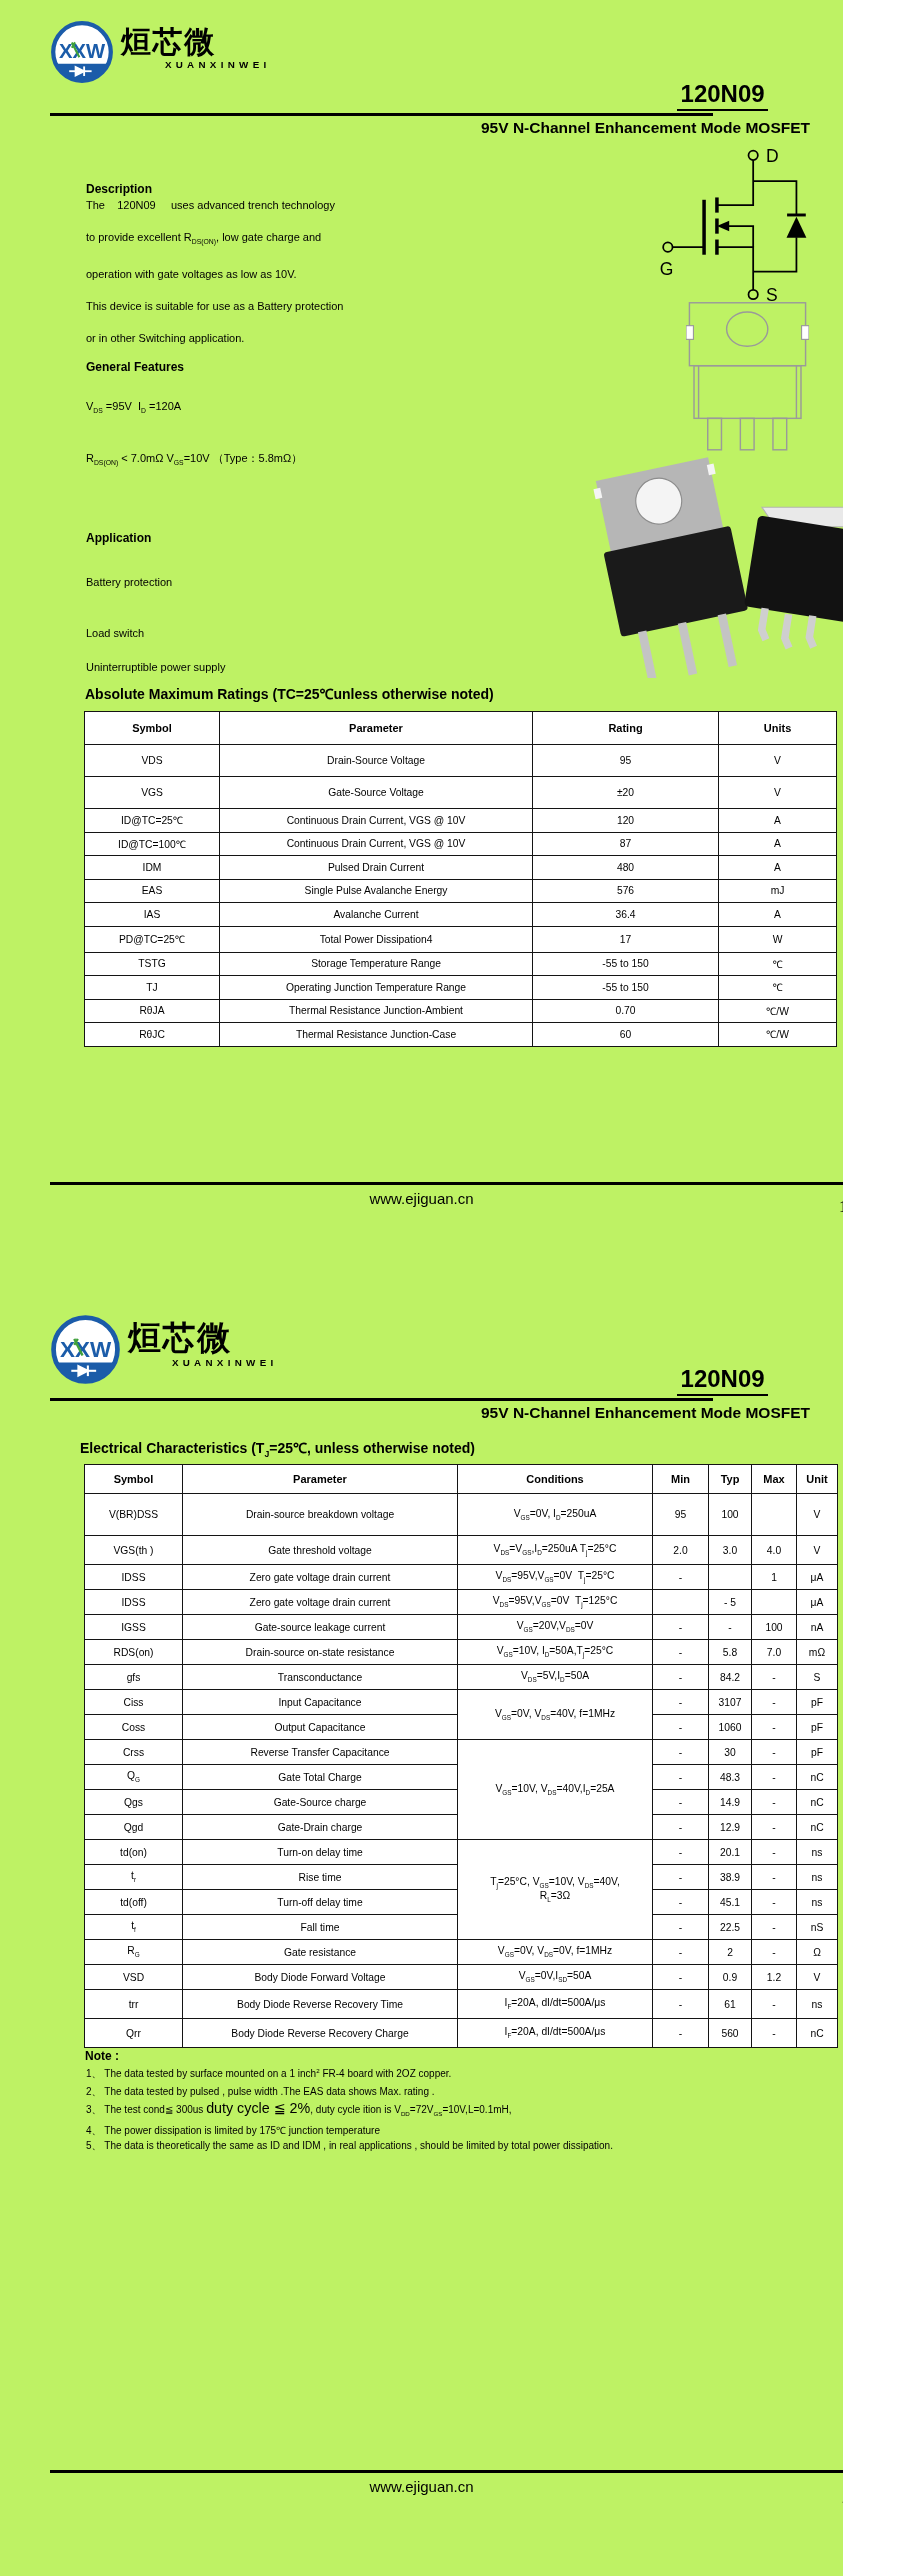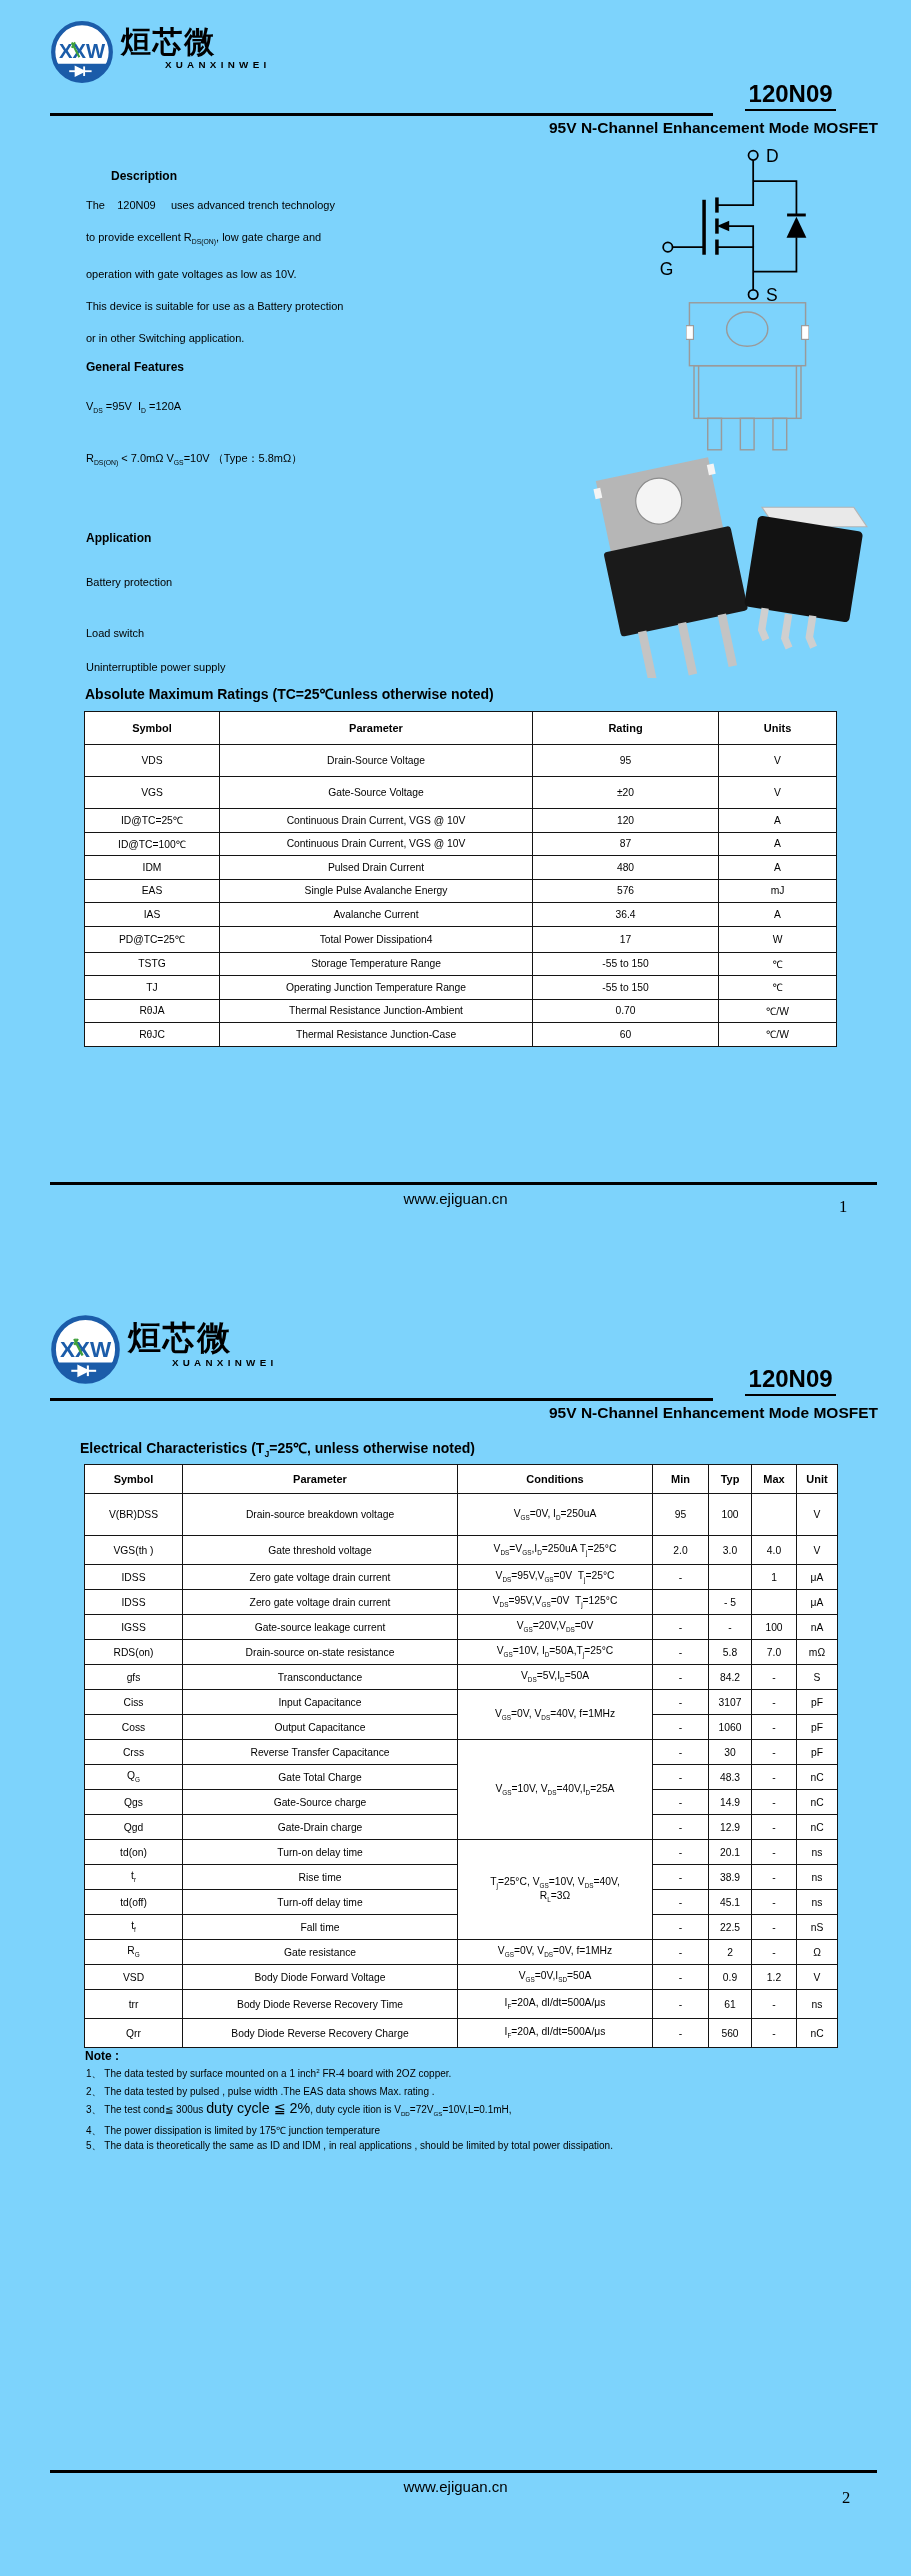--- a/index.html
+++ b/index.html
@@ -1,18 +1,18 @@
 <!DOCTYPE html>
 <html style="font-size:9.2px"><head>
 <meta charset="utf-8">
 <style>
   * { margin:0; padding:0; box-sizing:border-box; }
   body { background:#ffffff; font-family:"Liberation Sans", sans-serif; color:#000; }
   .sheet { position:relative; width:911px; height:2576px; background:#fff; margin:0 auto; }
-  .page { position:absolute; left:0; width:911px; height:1288px; background:#7dd3fc; overflow:hidden;text-decoration:underline; }
+  .page { position:absolute; left:0; width:843px; height:1288px; background:#bef264; overflow:hidden;text-decoration:underline; }
   #page1 { top:0; }
   #page2 { top:1288px; }
 
   
   .logo { position:absolute; left:50px; top:20px; display:flex; align-items:flex-start; }
   .logo-mark { width:64px; height:64px; }
   .logo-text { margin-left:6.9px; margin-top:4.6px; }
   .logo-cn { font-size:30px; font-weight:bold; line-height:1.15; letter-spacing:1.7px; }
   .logo-en { font-size:9.8px; letter-spacing:4.3px; margin-top:0px; font-weight:bold;margin-left:44px; }
   #page2 .logo { top:26px; }
@@ -97,21 +97,21 @@
       <div class="logo-text">
         <div class="logo-cn">烜芯微</div>
         <div class="logo-en">XUANXINWEI</div>
       </div>
     </div>
 
     <div class="part-title">120N09</div>
     <div class="head-rule"></div>
     <div class="subtitle">95V N-Channel Enhancement Mode MOSFET</div>
 
-    <div class="sec-heading" style="top:169px;margin-left:25px;">Description</div>
+    <div class="sec-heading" style="top:182px;">Description</div>
     <div class="desc-lines">
       <div class="body-line">The&nbsp;&nbsp;&nbsp;&nbsp;120N09&nbsp;&nbsp;&nbsp;&nbsp;&nbsp;uses advanced trench technology</div>
       <div class="body-line">to provide excellent R<sub>DS(ON)</sub>, low gate charge and</div>
       <div class="body-line">operation with gate voltages as low as 10V.</div>
       <div class="body-line">This device is suitable for use as a Battery protection</div>
       <div class="body-line">or in other Switching application.</div>
     </div>
 
     <div class="sec-heading" style="top:360px;">General Features</div>
     <div class="feat-line body-line" style="top:400px;">V<sub>DS</sub> =95V&nbsp;&nbsp;I<sub>D</sub> =120A</div>

